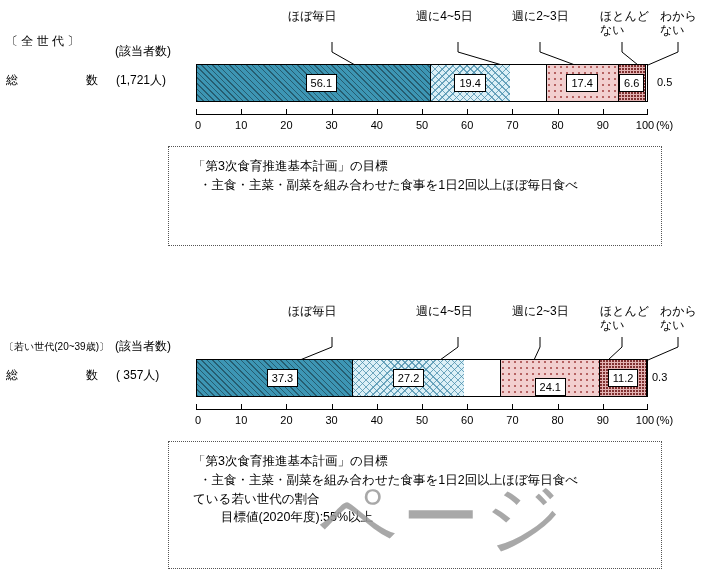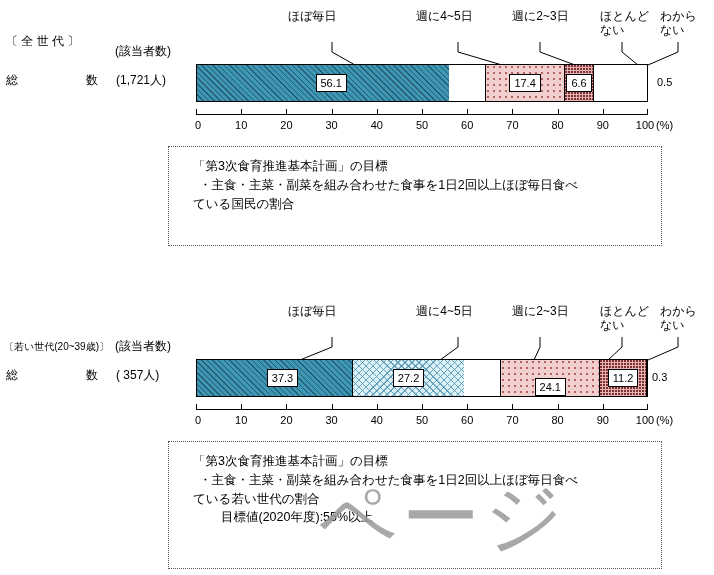--- a/index.html
+++ b/index.html
@@ -246,20 +246,23 @@
     <div class="group-title-line" style="top:33px;">〔 全 世 代 〕</div>
     <div class="group-count-head" style="left:115px; top:43px;">(該当者数)</div>
     <div class="total-word-left" style="top:72px;">総</div>
     <div class="total-word-right" style="left:86px; top:72px;">数</div>
     <div class="total-word-right" style="left:116px; top:72px;">(1,721人)</div>
   </div>
 
   <div class="bar-area" style="top:64px;">
     <div class="seg seg-almost-daily" style="width:56.1%;">
       <span class="seg-value">56.1</span>
+    </div>
+    <div class="seg seg-4to5" style="width:19.4%;">
+      <span class="seg-value">19.4</span>
     </div>
     <div class="seg seg-2to3" style="width:17.4%;">
       <span class="seg-value">17.4</span>
     </div>
     <div class="seg seg-hardly" style="width:6.6%;">
       <span class="seg-value">6.6</span>
     </div>
     <div class="seg seg-unknown" style="width:0.5%;"></div>
   </div>
   <div class="outside-value" style="left:657px; top:76px;">0.5</div>
@@ -288,21 +291,20 @@
     <div class="axis-tick-label" style="left:316.4px;">70</div>
     <div class="axis-tick-label" style="left:361.6px;">80</div>
     <div class="axis-tick-label" style="left:406.8px;">90</div>
     <div class="axis-tick-label" style="left:449px;">100</div>
     <div class="axis-unit">(%)</div>
   </div>
 
   <div class="note-box" style="top:146px; height:100px;">
     <div class="note-line indent2">「第3次食育推進基本計画」の目標</div>
     <div class="note-line indent1">・主食・主菜・副菜を組み合わせた食事を1日2回以上ほぼ毎日食べ</div>
-    <div class="note-line indent2">ている国民の割合</div>
   </div>
 </div>
 
 <div class="chart-block" id="chart-block-2">
 
   <div class="callout" style="left:288px; top:10px;">ほぼ毎日</div>
   <div class="callout" style="left:416px; top:10px;">週に4~5日</div>
   <div class="callout" style="left:512px; top:10px;">週に2~3日</div>
   <div class="callout" style="left:600px; top:10px;">
     <span>ほとんど</span><br>

